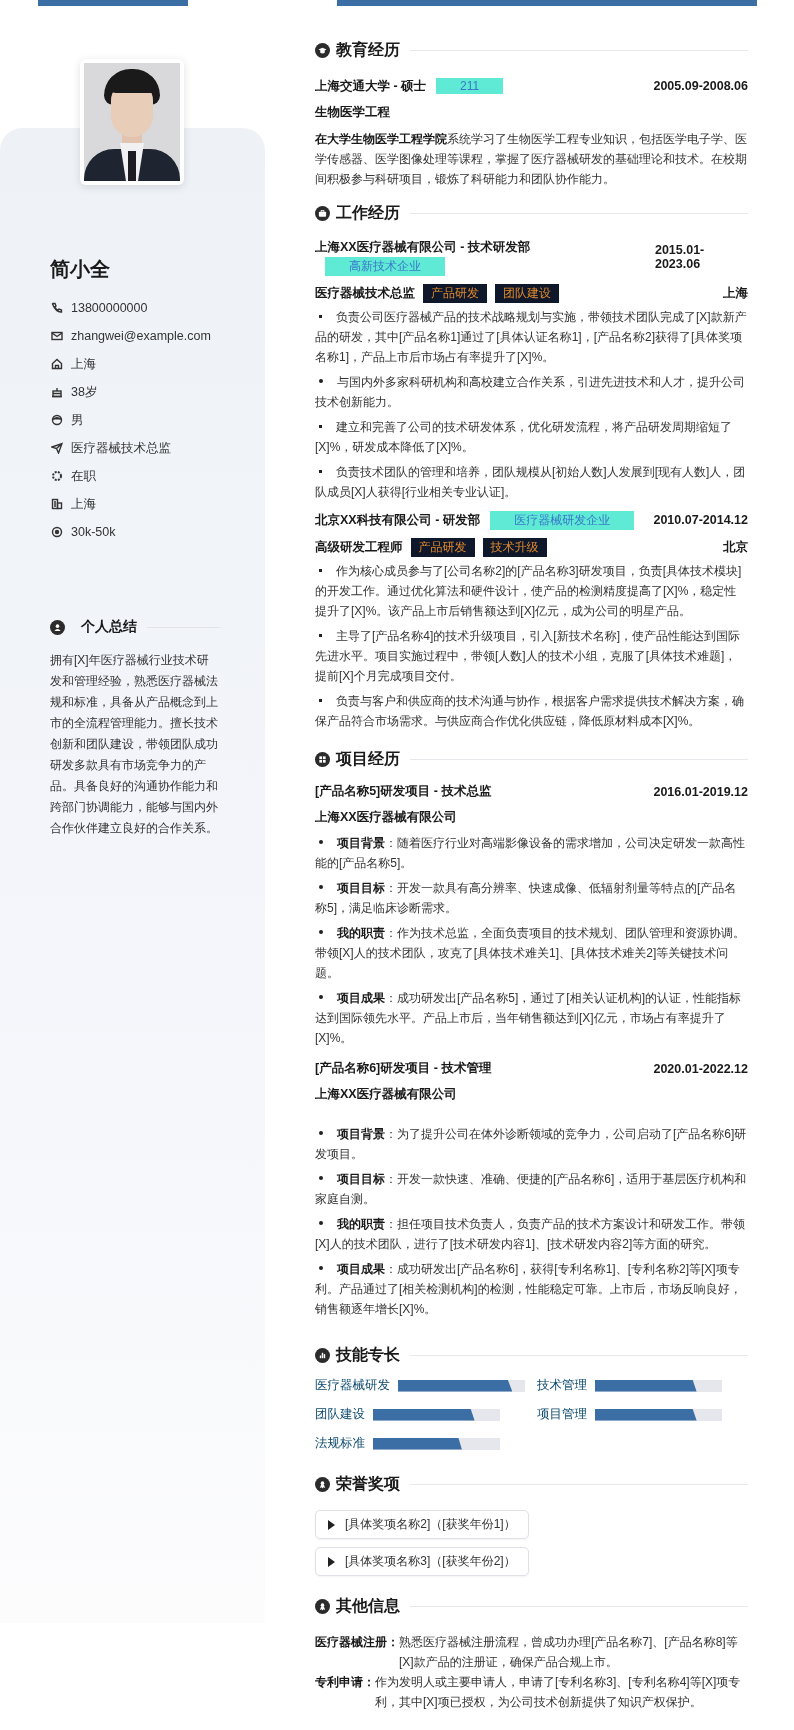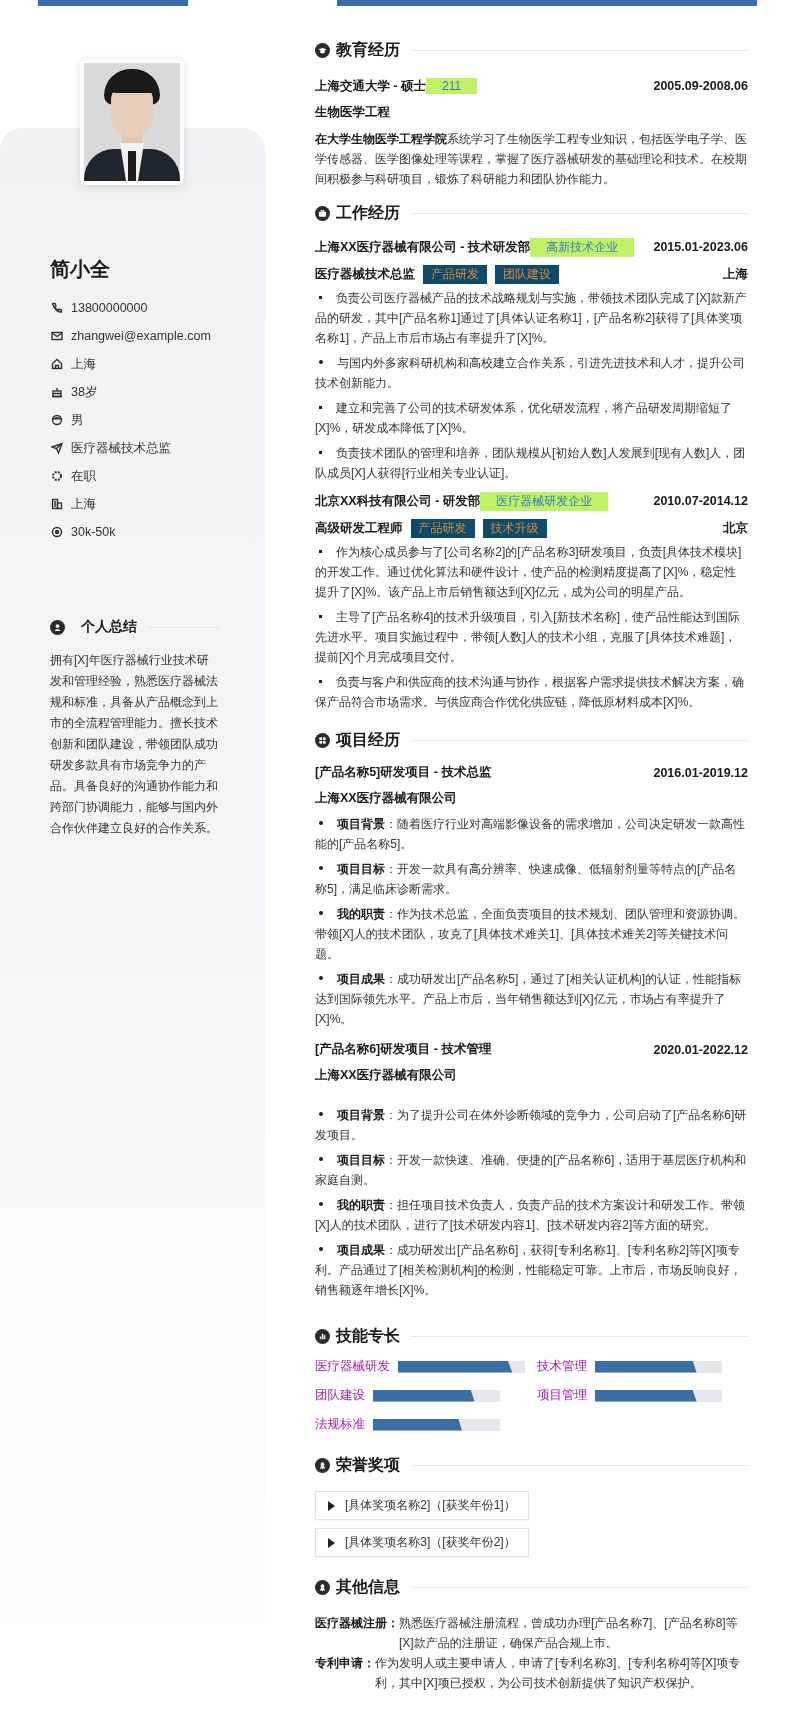--- a/index.html
+++ b/index.html
@@ -47,37 +47,37 @@
 
   
   .main { position: absolute; left: 315px; top: 40px; width: 433px; }
   .sec-head { display: flex; align-items: center; height: 20px; }
   .sec-head .title { font-size: 16px; font-weight: bold; color: #1a1a1a; margin-left: 6px; }
   .sec-head .line { flex: 1; height: 1px; background: #e6e8ec; margin-left: 10px; }
 
   .row { display: flex; justify-content: space-between; align-items: center; }
   .bold { font-weight: bold; font-size: 12.5px; color: #1a1a1a; }
   .date { font-weight: bold; font-size: 12.5px; color: #1a1a1a; }
-  .badge-blue { display: inline-block; background: #bef264; color: #3a78c9; font-size: 12px; padding: 1px 16px; margin-left: 0; font-weight: normal; }
-  .badge-orange { display: inline-block; background: #0c4a6e; color: #e08a2c; font-size: 12px; padding: 1px 8px; margin-left: 8px; font-weight: normal; }
+  .badge-blue { display: inline-block; background: #5eead4; color: #3a78c9; font-size: 12px; padding: 1px 24px; margin-left: 10px; font-weight: normal; }
+  .badge-orange { display: inline-block; background: #0f172a; color: #e08a2c; font-size: 12px; padding: 1px 8px; margin-left: 8px; font-weight: normal; }
   .para { font-size: 12px; line-height: 20px; color: #333; }
   .para b { color: #1a1a1a; }
   .bullets { list-style: none; margin-top: 4px; }
   .bullets li { font-size: 12px; line-height: 20px; color: #333; padding-left: 0; margin-bottom: 5px; }
   .bullets li .dot { display: inline-block; width: 3px; height: 3px; background: #222; margin: 0 14px 3px 4px; vertical-align: middle; }
   .bullets li .rdot { display: inline-block; width: 4px; height: 4px; background: #222; border-radius: 50%; margin: 0 14px 3px 4px; vertical-align: middle; }
   .bullets li b { color: #1a1a1a; }
 
   .skills { display: grid; grid-template-columns: 222px 211px; row-gap: 12px; margin-top: 12px; }
-  .skill { display: flex; align-items: center; font-size: 12.5px; color: #a21caf; }
+  .skill { display: flex; align-items: center; font-size: 12.5px; color: #0c4a6e; }
   .skill .label { font-weight: 500; margin-right: 8px; white-space: nowrap; }
   .bar { height: 12px; background: #e6e7ec; position: relative; }
   .bar .fill { position: absolute; left: 0; top: 0; height: 12px; background: #3a6ea5; clip-path: polygon(0 0, 96% 0, 100% 100%, 0 100%); }
 
-  .award { display: inline-flex; align-items: center; height: 29px; border: 1px solid #dfe1e6; border-radius: 0; padding: 0 12px 0 12px; font-size: 12px; color: #333; box-shadow: 0 1px 2px rgba(0,0,0,0.05); }
+  .award { display: inline-flex; align-items: center; height: 29px; border: 1px solid #dfe1e6; border-radius: 5px; padding: 0 12px 0 12px; font-size: 12px; color: #333; box-shadow: 0 1px 2px rgba(0,0,0,0.05); }
   .award .tri { width: 0; height: 0; border-left: 7px solid #222; border-top: 5px solid transparent; border-bottom: 5px solid transparent; margin-right: 10px; }
 
   .other-row { display: flex; font-size: 12px; line-height: 20px; color: #333; }
   .other-row .k { font-weight: bold; color: #1a1a1a; white-space: nowrap; }
 </style>
 </head>
 <body>
 
 <div class="top-bar-left"></div>
 <div class="top-bar-right"></div>

